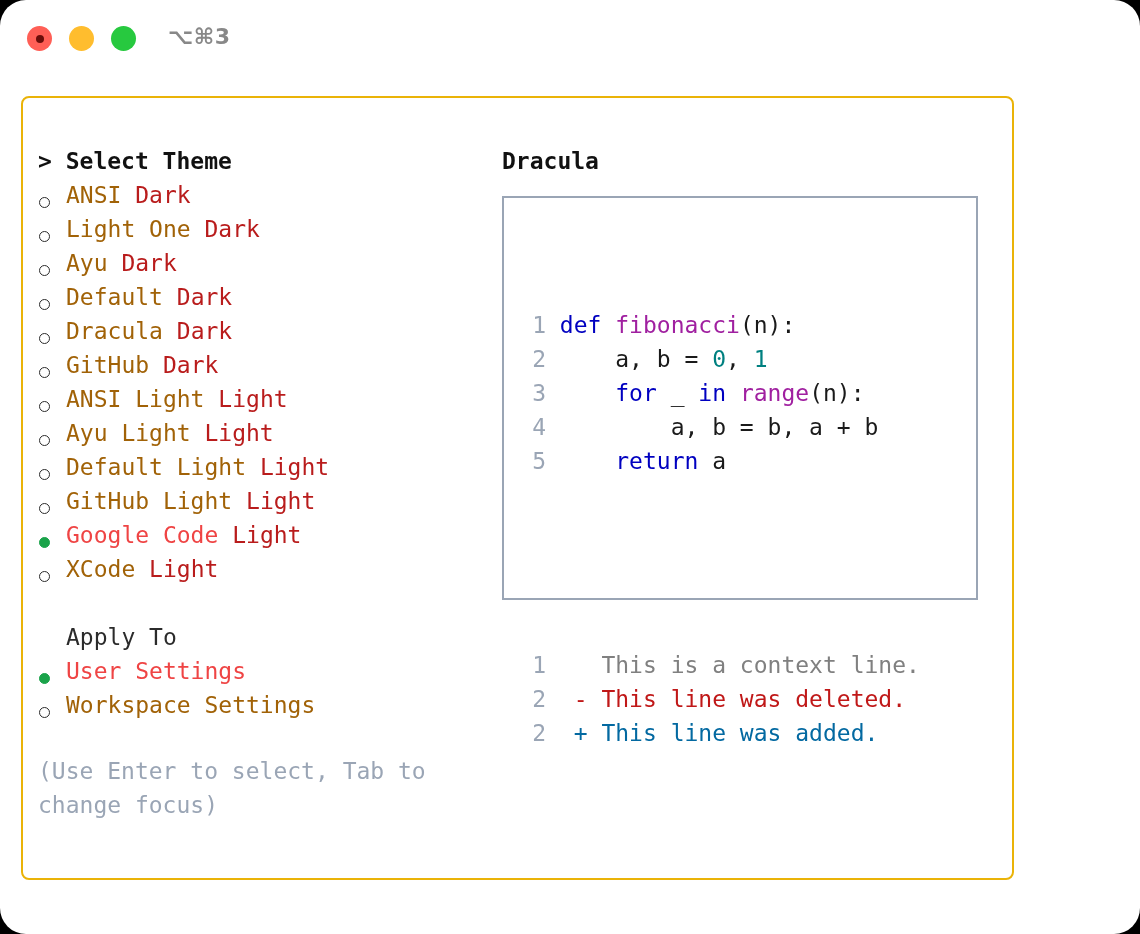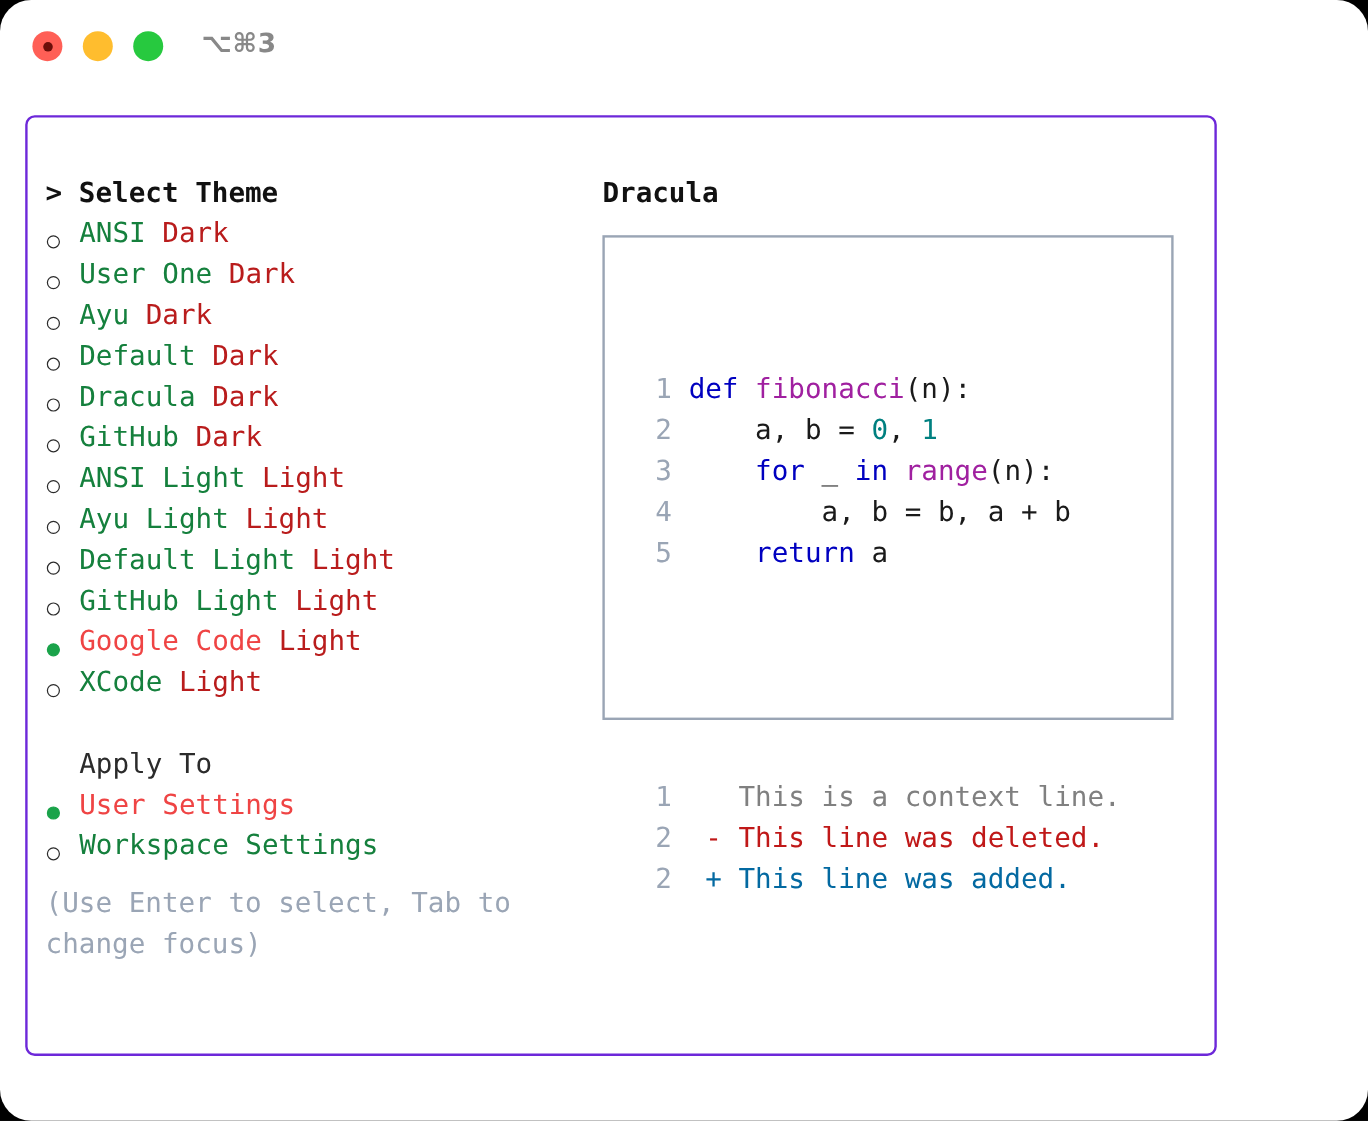--- a/index.html
+++ b/index.html
@@ -72,21 +72,21 @@
     white-space: pre;
   }
 
   
   .frame {
     position: absolute;
     left: 21px;
     top: 96px;
     width: 993px;
     height: 784px;
-    border: 2px solid #6d28d9;
+    border: 2px solid #eab308;
     border-radius: 8px;
     box-sizing: border-box;
     background: #ffffff;
   }
 
   .columns {
     position: absolute;
     left: 0; top: 0;
     width: 100%;
     height: 100%;
@@ -140,33 +140,33 @@
     box-sizing: border-box;
     background: transparent;
   }
   .row.selected .radio-dot::before {
     background: #1aa34a;
     border-color: #1aa34a;
   }
   .row.selected .label {
     color: #ef4444;
   }
-  .label { color: #15803d; }
+  .label { color: #a16207; }
   .tag   { color: #b91c1c; }
 
   .gap-row { height: 34px; }
 
   .hint {
     font-family: "DejaVu Sans Mono", "Liberation Mono", monospace;
     font-size: 23px;
     line-height: 34px;
     color: #9aa5b5;
     width: 420px;
     white-space: pre-wrap;
-    margin-top: 14px;
+    margin-top: 32px;
   }
 
   
   .right-col {
     position: absolute;
     left: 479px;
     top: 46px;
     width: 490px;
   }
   .preview-title {
@@ -181,21 +181,21 @@
     margin-top: 18px;
     width: 476px;
     height: 404px;
     border: 2px solid #9aa5b5;
     box-sizing: border-box;
     background: #ffffff;
     position: relative;
   }
   .code {
     position: absolute;
-    left: 30px;
+    left: 16px;
     top: 42px;
     font-family: "DejaVu Sans Mono", "Liberation Mono", monospace;
     font-size: 23px;
     line-height: 34px;
     white-space: pre;
   }
   .code-line { height: 34px; white-space: pre; }
   .lnum {
     display: inline-block;
     width: 26px;
@@ -230,21 +230,21 @@
 
   <div class="frame">
     <div class="columns">
 
       <div class="left-col">
 
         <div class="mono-row section-head">&gt; Select Theme</div>
 
         <div id="theme-list">
             <div class="mono-row row"><span class="radio-dot"></span><span class="label">ANSI</span><span> </span><span class="tag">Dark</span></div>
-            <div class="mono-row row"><span class="radio-dot"></span><span class="label">User One</span><span> </span><span class="tag">Dark</span></div>
+            <div class="mono-row row"><span class="radio-dot"></span><span class="label">Light One</span><span> </span><span class="tag">Dark</span></div>
             <div class="mono-row row"><span class="radio-dot"></span><span class="label">Ayu</span><span> </span><span class="tag">Dark</span></div>
             <div class="mono-row row"><span class="radio-dot"></span><span class="label">Default</span><span> </span><span class="tag">Dark</span></div>
             <div class="mono-row row"><span class="radio-dot"></span><span class="label">Dracula</span><span> </span><span class="tag">Dark</span></div>
             <div class="mono-row row"><span class="radio-dot"></span><span class="label">GitHub</span><span> </span><span class="tag">Dark</span></div>
             <div class="mono-row row"><span class="radio-dot"></span><span class="label">ANSI Light</span><span> </span><span class="tag">Light</span></div>
             <div class="mono-row row"><span class="radio-dot"></span><span class="label">Ayu Light</span><span> </span><span class="tag">Light</span></div>
             <div class="mono-row row"><span class="radio-dot"></span><span class="label">Default Light</span><span> </span><span class="tag">Light</span></div>
             <div class="mono-row row"><span class="radio-dot"></span><span class="label">GitHub Light</span><span> </span><span class="tag">Light</span></div>
             <div class="mono-row row selected"><span class="radio-dot"></span><span class="label">Google Code</span><span> </span><span class="tag">Light</span></div>
             <div class="mono-row row"><span class="radio-dot"></span><span class="label">XCode</span><span> </span><span class="tag">Light</span></div>

